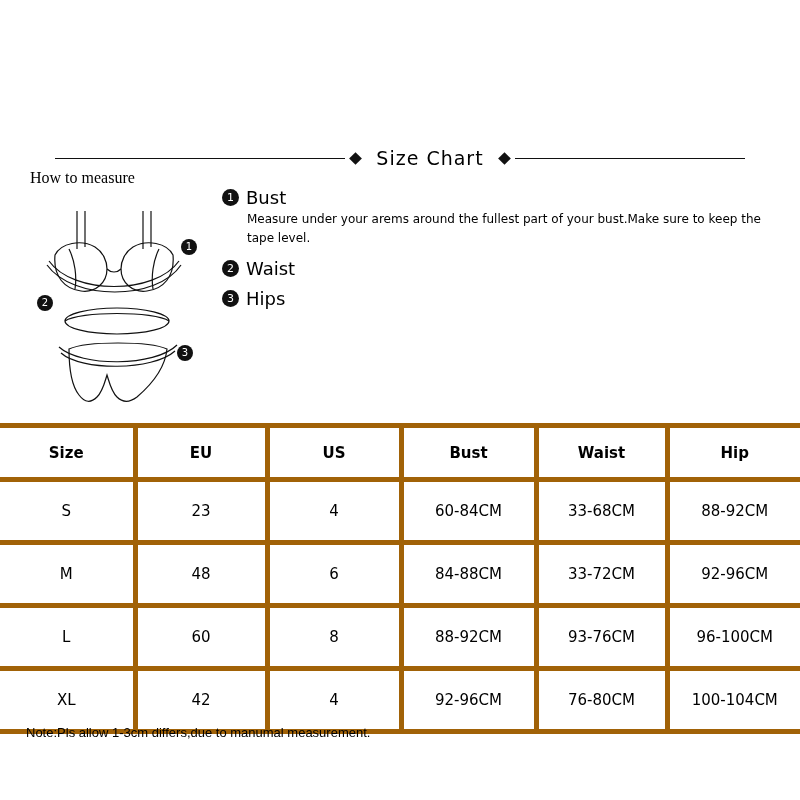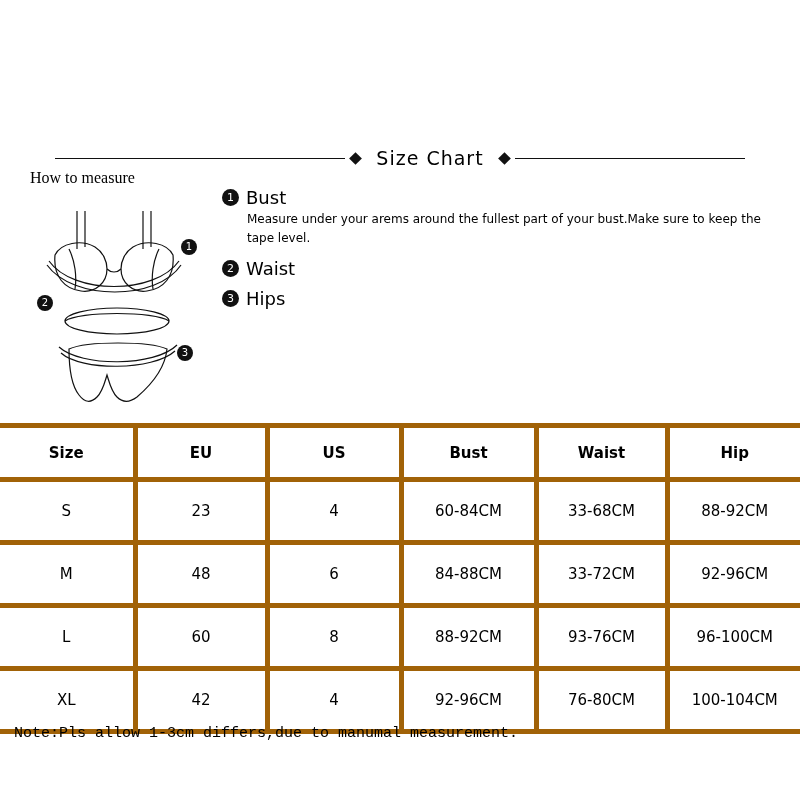--- a/index.html
+++ b/index.html
@@ -155,24 +155,24 @@
 
   col.c0 { width: 135px; }
   col.c1 { width: 132px; }
   col.c2 { width: 134px; }
   col.c3 { width: 135px; }
   col.c4 { width: 131px; }
   col.c5 { width: 133px; }
 
   .note {
     position: absolute;
-    left: 14px;
+    left: 26px;
     top: 678px;
-    font-size: 15px;
-    font-family: Liberation Mono, monospace;
+    font-size: 13px;
+    font-family: Liberation Sans, sans-serif;
   }
 </style>
 </head>
 <body>
 
 <div class="page">
 
   <div class="title-row">
     <div class="title-line left"></div>
     <div class="diamond"></div>

